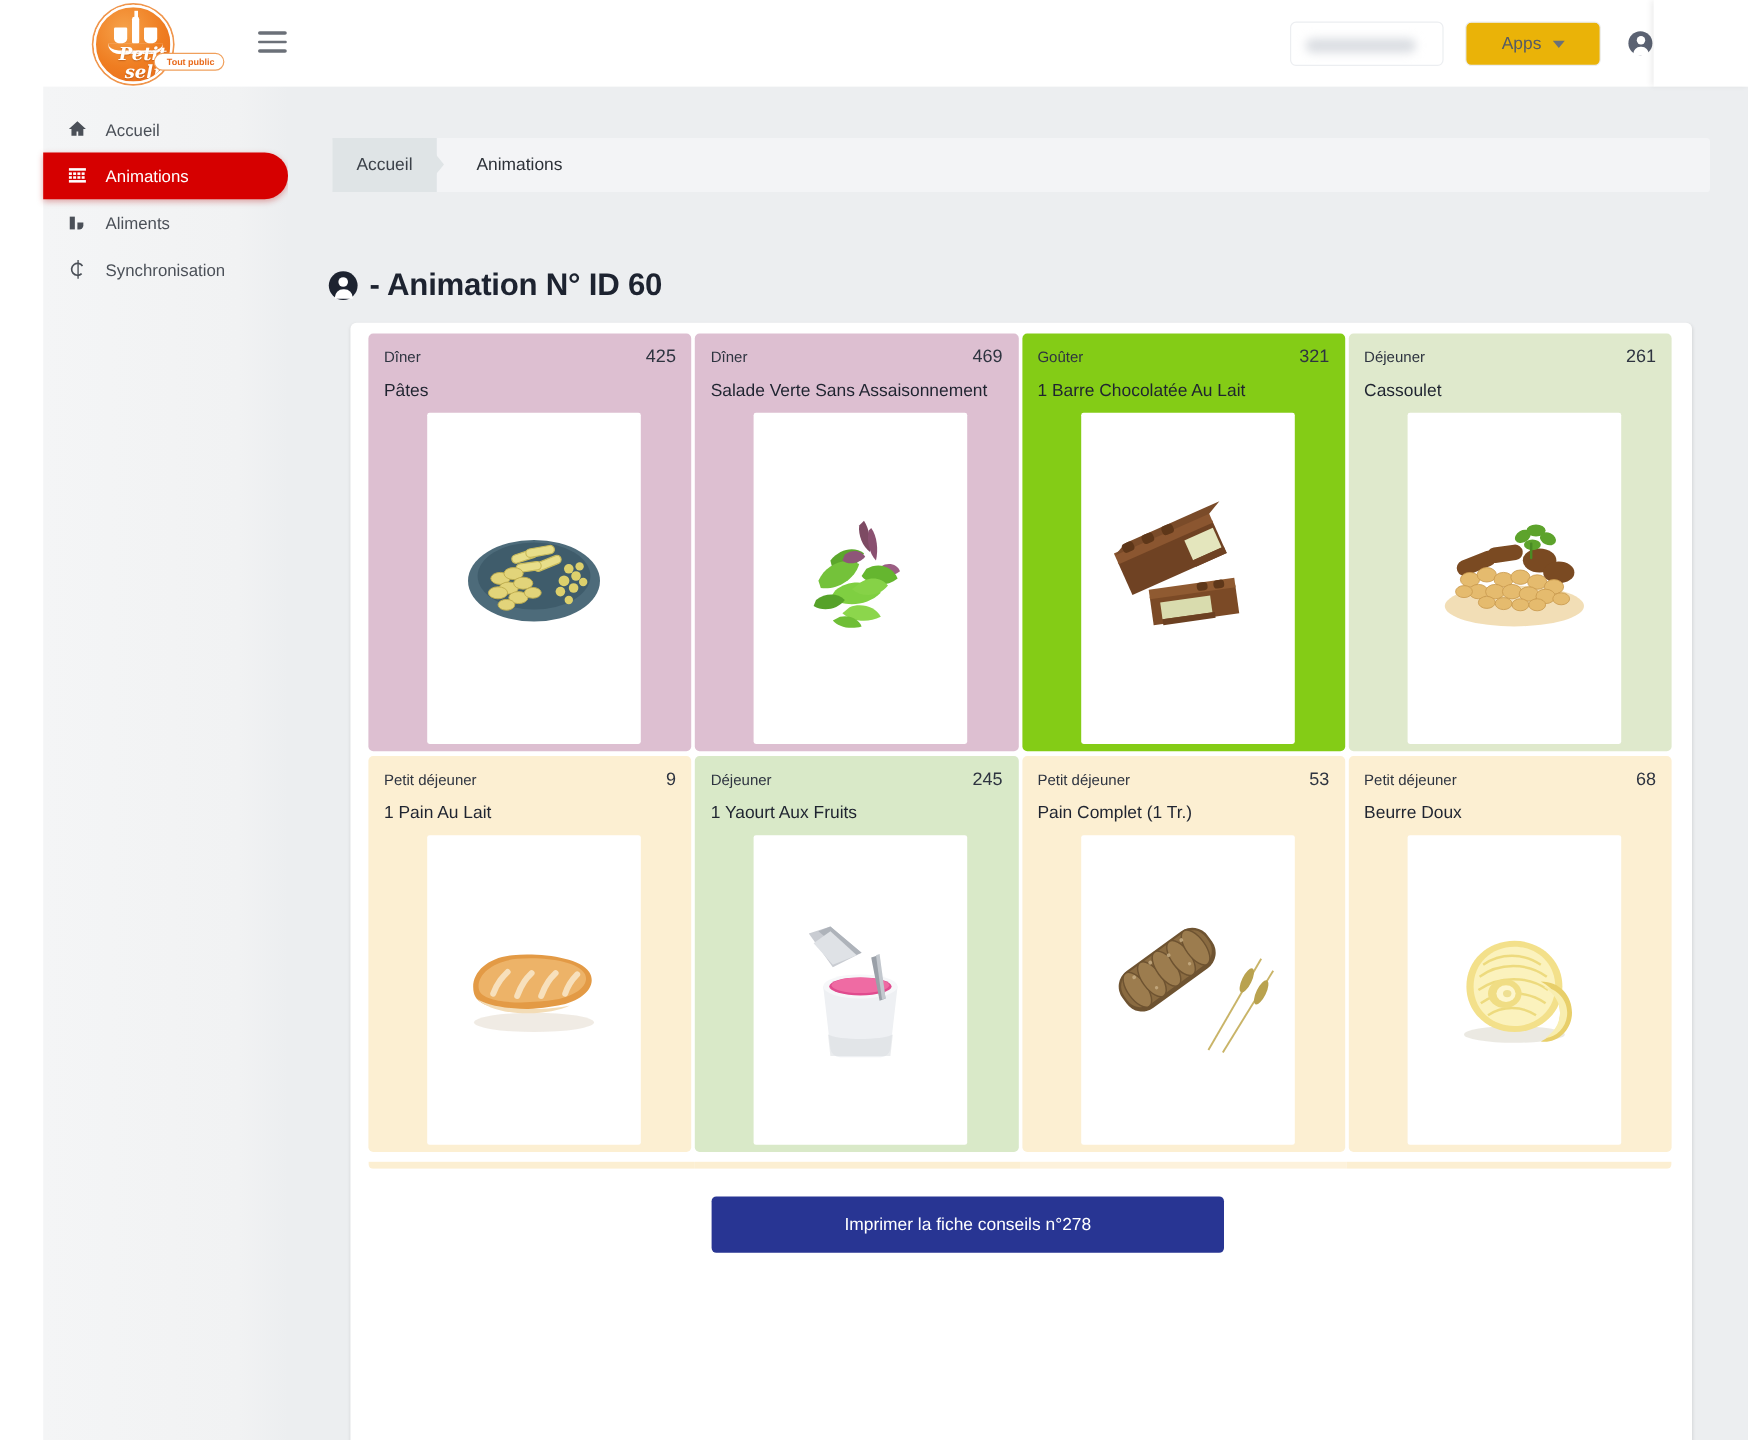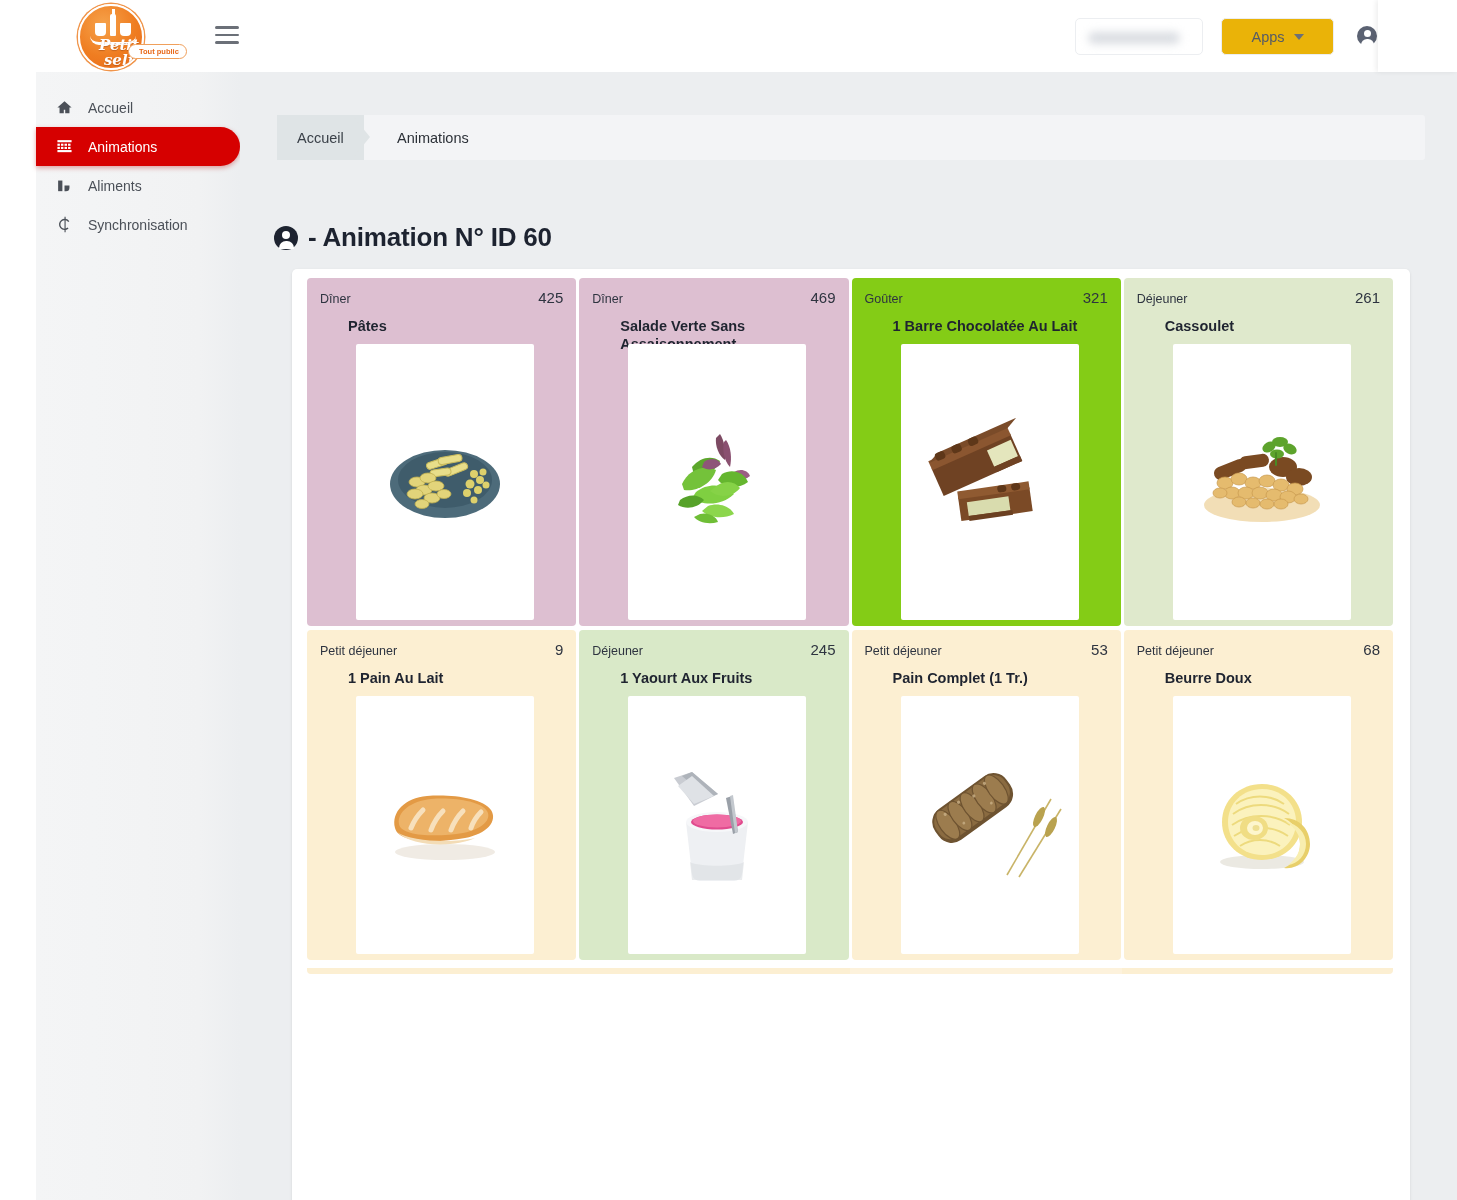--- a/index.html
+++ b/index.html
@@ -141,21 +141,21 @@
   .row2 { gap:3px; margin-top:4px; }
   .fcard {
     width:273px; border-radius:4px; position:relative; padding:11px 13px 0 13px;
   }
   .fcard.r1 { height:348px; }
   .fcard.r2 { height:330px; }
   .fc-head { display:flex; justify-content:space-between; align-items:baseline; }
   .fc-meal { font-size:12.5px; color:#2e3440; }
   .fc-kcal { font-size:15px; color:#2e3440; }
   .fc-name {
-    margin-top:11px; margin-left:28px; font-size:14.5px; font-weight:bold; color:#1f2430; line-height:1.25;
+    margin-top:11px; font-size:14.5px; font-weight:normal; color:#1f2430; line-height:1.25;
     min-height:20px;
   }
   .fc-img {
     position:absolute; left:49px; background:#fff; border-radius:2px;
     width:178px; display:flex; align-items:center; justify-content:center;
   }
   .fcard.r1 .fc-img { top:66px; height:276px; }
   .fcard.r2 .fc-img { top:66px; height:258px; }
   .fc-img svg { display:block; }
 
@@ -544,14 +544,15 @@
     </div>
   </div>
 
   <div class="strip">
     <i style="background:#fcefd2"></i>
       <i style="background:#fcefd2"></i>
     <i style="background:#fdf2dc"></i>
       <i style="background:#fcefd2"></i>
   </div>
 
+  <button class="print-btn">Imprimer la fiche conseils n°278</button>
 
 </div>
 
 </body></html>

